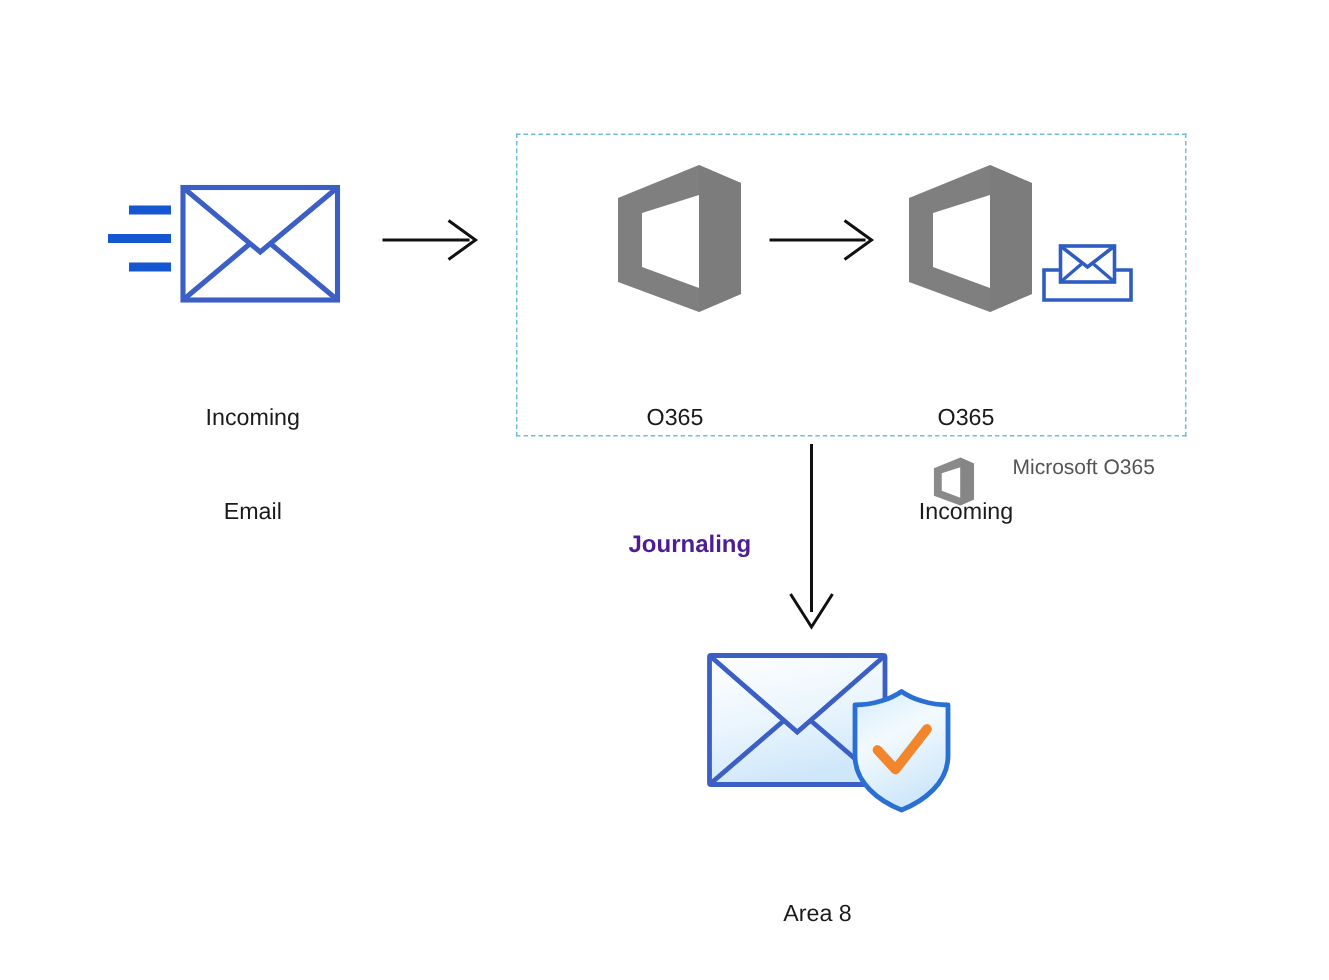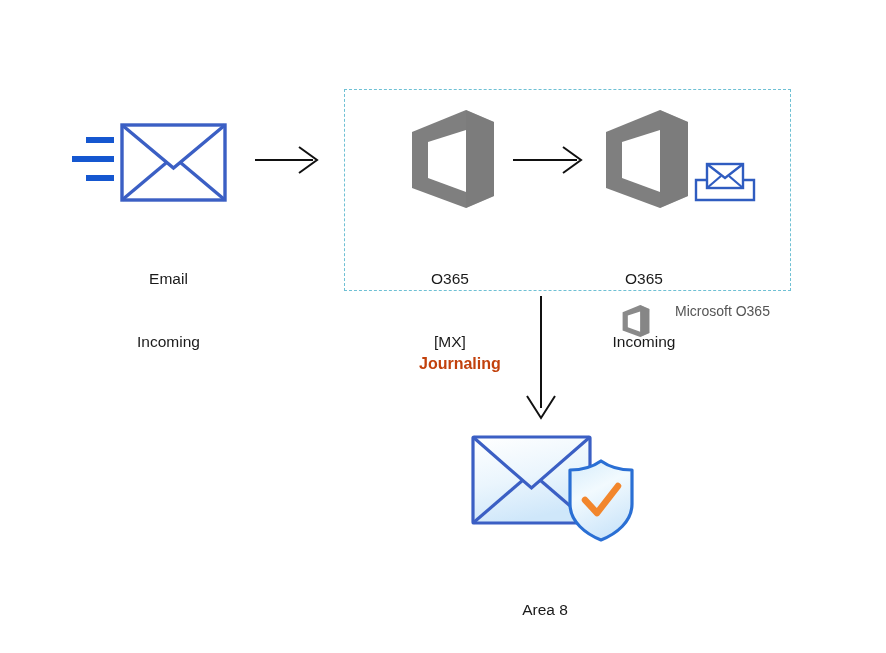--- a/index.html
+++ b/index.html
@@ -30,21 +30,21 @@
     font-weight: 400;
   }
   .legend-text {
     font-size: 14px;
     color: #555555;
     white-space: nowrap;
   }
   .journaling-label {
     font-size: 16px;
     font-weight: 700;
-    color: #c2410c;
+    color: #4c1d95;
     white-space: nowrap;
   }
 
   
   .dashed-box {
     border: 1.6px dashed #6fc0d4;
     box-sizing: border-box;
     background: transparent;
   }
 
@@ -66,22 +66,22 @@
 
       <rect x="52" y="7" width="103" height="75" fill="#ffffff" stroke="#3b5fc4" stroke-width="3.4"></rect>
 
       <path d="M 52 7 L 103.5 50 L 155 7" fill="none" stroke="#3b5fc4" stroke-width="3.4" stroke-linejoin="miter"></path>
       <path d="M 52 82 L 96 45" fill="none" stroke="#3b5fc4" stroke-width="3.4"></path>
       <path d="M 155 82 L 111 45" fill="none" stroke="#3b5fc4" stroke-width="3.4"></path>
     </svg>
   </div>
 
   <div class="abs caption" style="left:92px; top:226px; width:153px;">
+    <div>Incoming</div>
     <div>Email</div>
-    <div>Incoming</div>
   </div>
 
   <div class="abs" style="left:255px; top:140px; width:70px; height:40px;">
     <svg width="70" height="40" viewBox="0 0 70 40">
       <line x1="0" y1="20" x2="58" y2="20" stroke="#111111" stroke-width="2"></line>
       <path d="M 44 7 L 62 20 L 44 33" fill="none" stroke="#111111" stroke-width="2" stroke-linecap="butt" stroke-linejoin="miter"></path>
     </svg>
   </div>
 
   <div class="abs" style="left:404px; top:108px; width:92px; height:102px;">
@@ -90,21 +90,20 @@
       <path d="M 62 2 L 90 14 L 90 88 L 62 100 L 8 80 L 8 24 Z" fill="#7f7f7f"></path>
 
       <path d="M 62 22 L 62 84 L 24 70 L 24 34 Z" fill="#ffffff"></path>
 
       <path d="M 62 2 L 90 14 L 90 88 L 62 100 Z" fill="#7a7a7a" opacity="0.55"></path>
     </svg>
   </div>
 
   <div class="abs caption" style="left:382px; top:226px; width:136px;">
     <div>O365</div>
-    <div>[MX]</div>
   </div>
 
   <div class="abs" style="left:513px; top:140px; width:78px; height:40px;">
     <svg width="78" height="40" viewBox="0 0 78 40">
       <line x1="0" y1="20" x2="64" y2="20" stroke="#111111" stroke-width="2"></line>
       <path d="M 50 7 L 68 20 L 50 33" fill="none" stroke="#111111" stroke-width="2" stroke-linejoin="miter"></path>
     </svg>
   </div>
 
   <div class="abs" style="left:598px; top:108px; width:92px; height:102px;">

